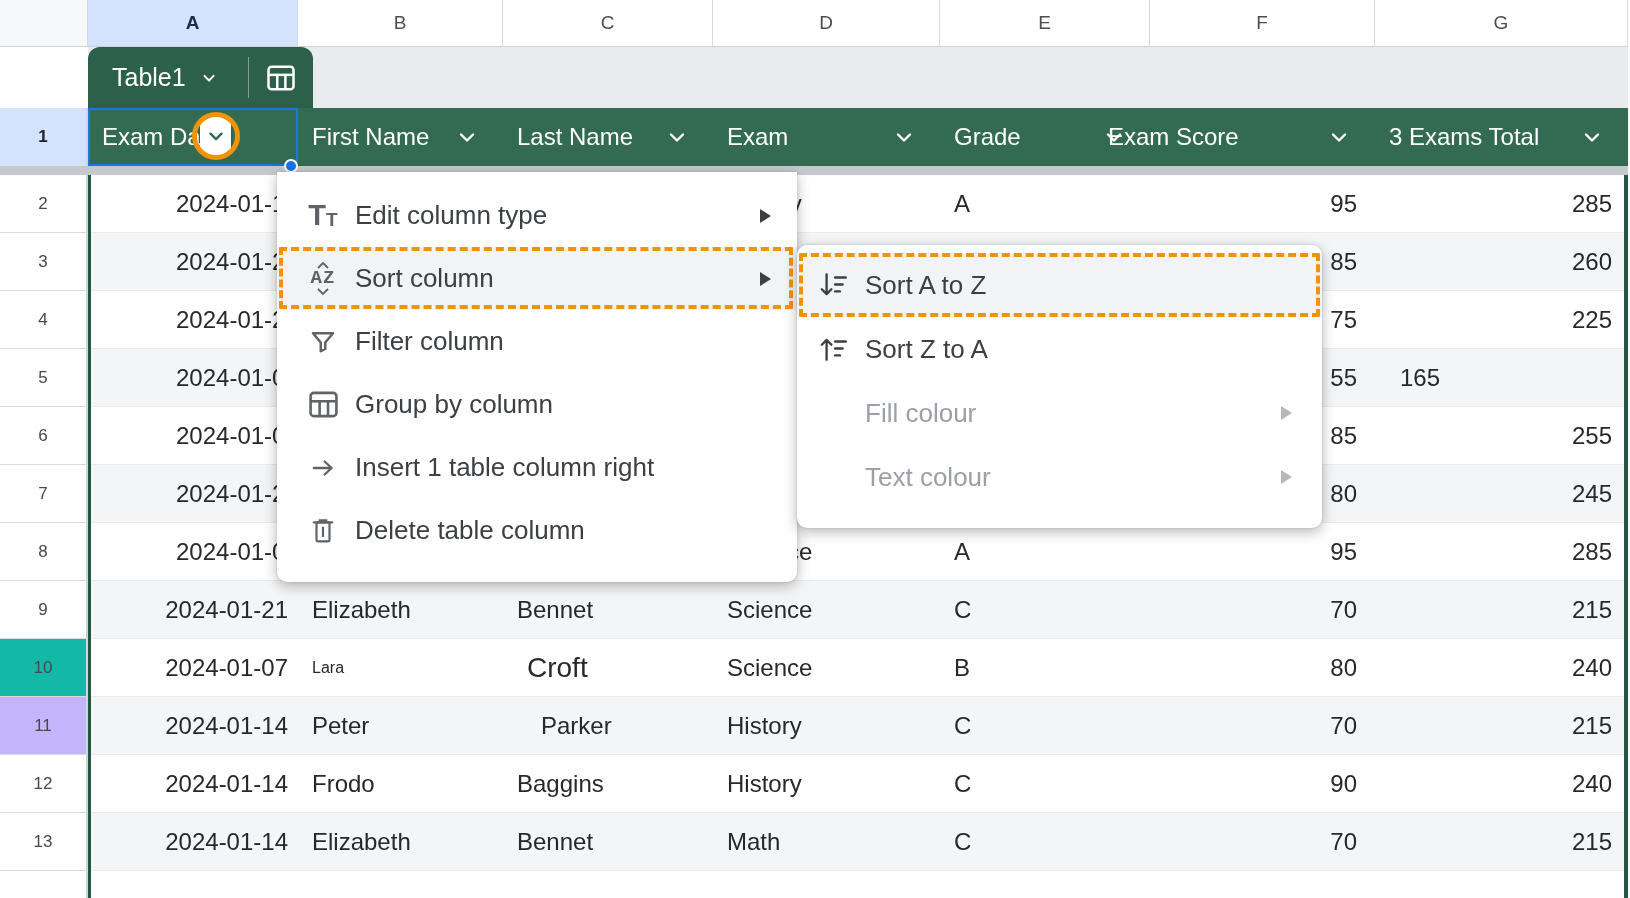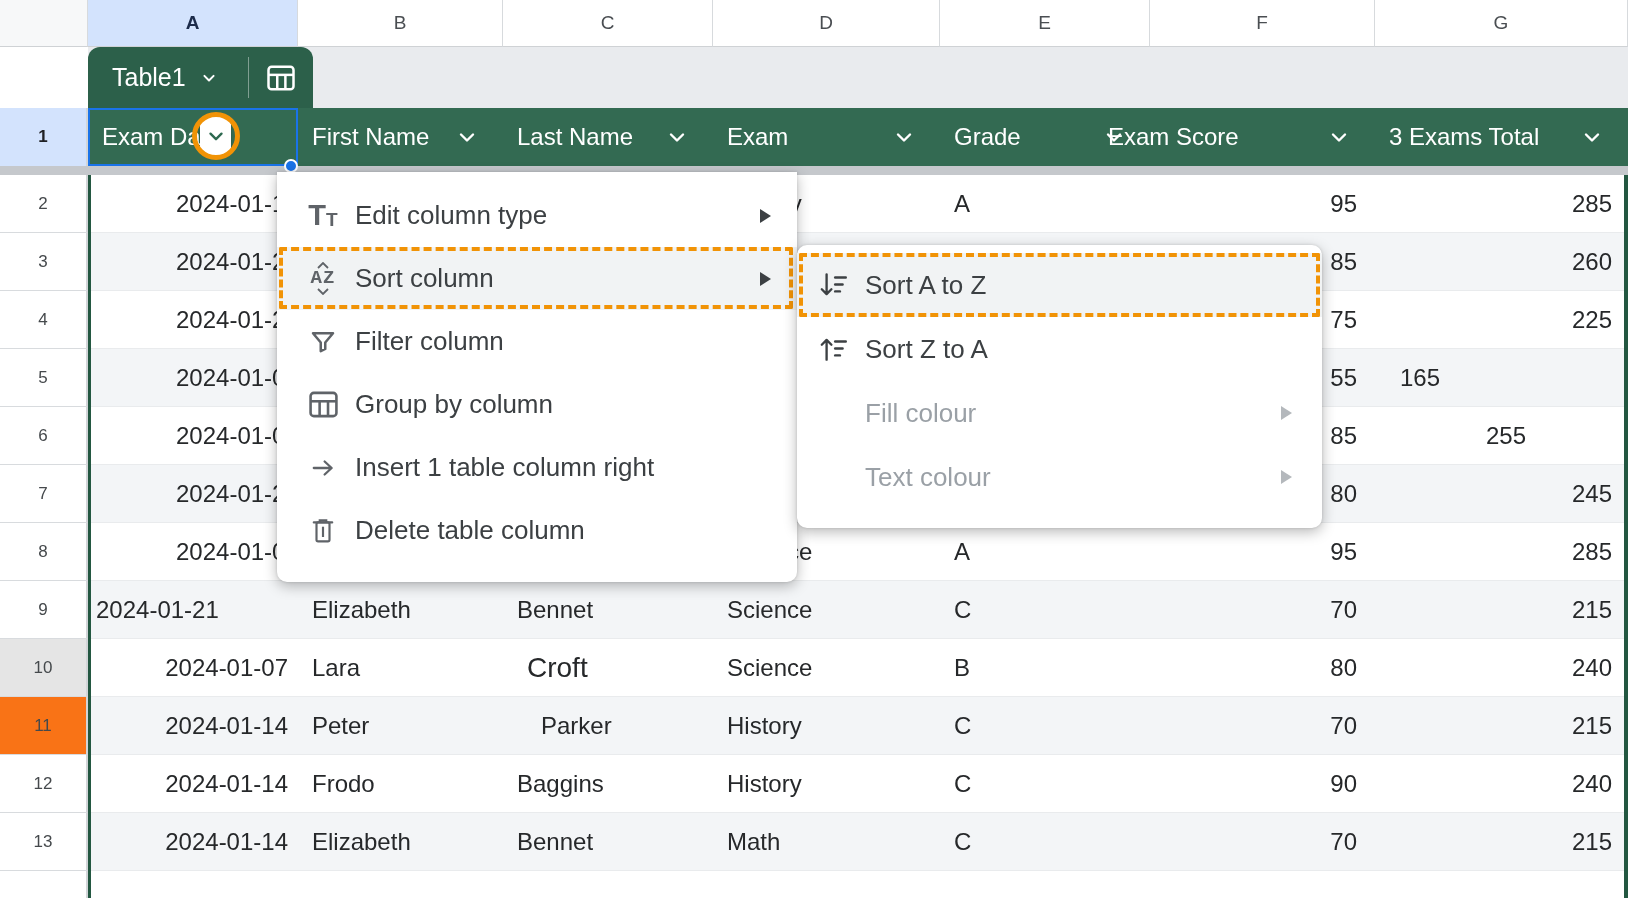--- a/index.html
+++ b/index.html
@@ -137,53 +137,53 @@
       <div style="position: absolute; box-sizing: border-box; top: 291px; height: 58px; line-height: 58px; font-size: 24px; color: rgb(38, 40, 42); white-space: nowrap; left: 1400px; width: 212px; text-align: right;">225</div>
       <div style="position: absolute; box-sizing: border-box; left: 91px; top: 349px; width: 1533px; height: 58px; border-bottom: 1px solid rgb(233, 235, 237); background: rgb(243, 245, 247);"></div>
       <div style="position: absolute; box-sizing: border-box; left: 0px; top: 349px; width: 88px; height: 58px; background: rgb(255, 255, 255); border-right: 2px solid rgb(210, 213, 216); border-bottom: 1px solid rgb(216, 219, 222); display: flex; align-items: center; justify-content: center; font-size: 17px; color: rgb(69, 73, 76);">5</div>
       <div style="position: absolute; box-sizing: border-box; top: 349px; height: 58px; line-height: 58px; font-size: 24px; color: rgb(38, 40, 42); white-space: nowrap; left: 176px;">2024-01-0</div>
       <div style="position: absolute; box-sizing: border-box; top: 349px; height: 58px; line-height: 58px; font-size: 24px; color: rgb(38, 40, 42); white-space: nowrap; left: 1180px; width: 177px; text-align: right;">55</div>
       <div style="position: absolute; box-sizing: border-box; top: 349px; height: 58px; line-height: 58px; font-size: 24px; color: rgb(38, 40, 42); white-space: nowrap; left: 1400px; width: 212px; text-align: left;">165</div>
       <div style="position: absolute; box-sizing: border-box; left: 91px; top: 407px; width: 1533px; height: 58px; border-bottom: 1px solid rgb(233, 235, 237); background: rgb(255, 255, 255);"></div>
       <div style="position: absolute; box-sizing: border-box; left: 0px; top: 407px; width: 88px; height: 58px; background: rgb(255, 255, 255); border-right: 2px solid rgb(210, 213, 216); border-bottom: 1px solid rgb(216, 219, 222); display: flex; align-items: center; justify-content: center; font-size: 17px; color: rgb(69, 73, 76);">6</div>
       <div style="position: absolute; box-sizing: border-box; top: 407px; height: 58px; line-height: 58px; font-size: 24px; color: rgb(38, 40, 42); white-space: nowrap; left: 176px;">2024-01-0</div>
       <div style="position: absolute; box-sizing: border-box; top: 407px; height: 58px; line-height: 58px; font-size: 24px; color: rgb(38, 40, 42); white-space: nowrap; left: 1180px; width: 177px; text-align: right;">85</div>
-      <div style="position: absolute; box-sizing: border-box; top: 407px; height: 58px; line-height: 58px; font-size: 24px; color: rgb(38, 40, 42); white-space: nowrap; left: 1400px; width: 212px; text-align: center;">255</div>
+      <div style="position: absolute; box-sizing: border-box; top: 407px; height: 58px; line-height: 58px; font-size: 24px; color: rgb(38, 40, 42); white-space: nowrap; left: 1400px; width: 212px; text-align: right;">255</div>
       <div style="position: absolute; box-sizing: border-box; left: 91px; top: 465px; width: 1533px; height: 58px; border-bottom: 1px solid rgb(233, 235, 237); background: rgb(243, 245, 247);"></div>
       <div style="position: absolute; box-sizing: border-box; left: 0px; top: 465px; width: 88px; height: 58px; background: rgb(255, 255, 255); border-right: 2px solid rgb(210, 213, 216); border-bottom: 1px solid rgb(216, 219, 222); display: flex; align-items: center; justify-content: center; font-size: 17px; color: rgb(69, 73, 76);">7</div>
       <div style="position: absolute; box-sizing: border-box; top: 465px; height: 58px; line-height: 58px; font-size: 24px; color: rgb(38, 40, 42); white-space: nowrap; left: 176px;">2024-01-2</div>
       <div style="position: absolute; box-sizing: border-box; top: 465px; height: 58px; line-height: 58px; font-size: 24px; color: rgb(38, 40, 42); white-space: nowrap; left: 1180px; width: 177px; text-align: right;">80</div>
       <div style="position: absolute; box-sizing: border-box; top: 465px; height: 58px; line-height: 58px; font-size: 24px; color: rgb(38, 40, 42); white-space: nowrap; left: 1400px; width: 212px; text-align: right;">245</div>
       <div style="position: absolute; box-sizing: border-box; left: 91px; top: 523px; width: 1533px; height: 58px; border-bottom: 1px solid rgb(233, 235, 237); background: rgb(255, 255, 255);"></div>
       <div style="position: absolute; box-sizing: border-box; left: 0px; top: 523px; width: 88px; height: 58px; background: rgb(255, 255, 255); border-right: 2px solid rgb(210, 213, 216); border-bottom: 1px solid rgb(216, 219, 222); display: flex; align-items: center; justify-content: center; font-size: 17px; color: rgb(69, 73, 76);">8</div>
       <div style="position: absolute; box-sizing: border-box; top: 523px; height: 58px; line-height: 58px; font-size: 24px; color: rgb(38, 40, 42); white-space: nowrap; left: 176px;">2024-01-0</div>
       <div style="position: absolute; box-sizing: border-box; top: 523px; height: 58px; line-height: 58px; font-size: 24px; color: rgb(38, 40, 42); white-space: nowrap; left: 727px;">Science</div>
       <div style="position: absolute; box-sizing: border-box; top: 523px; height: 58px; line-height: 58px; font-size: 24px; color: rgb(38, 40, 42); white-space: nowrap; left: 954px;">A</div>
       <div style="position: absolute; box-sizing: border-box; top: 523px; height: 58px; line-height: 58px; font-size: 24px; color: rgb(38, 40, 42); white-space: nowrap; left: 1180px; width: 177px; text-align: right;">95</div>
       <div style="position: absolute; box-sizing: border-box; top: 523px; height: 58px; line-height: 58px; font-size: 24px; color: rgb(38, 40, 42); white-space: nowrap; left: 1400px; width: 212px; text-align: right;">285</div>
       <div style="position: absolute; box-sizing: border-box; left: 91px; top: 581px; width: 1533px; height: 58px; border-bottom: 1px solid rgb(233, 235, 237); background: rgb(243, 245, 247);"></div>
       <div style="position: absolute; box-sizing: border-box; left: 0px; top: 581px; width: 88px; height: 58px; background: rgb(255, 255, 255); border-right: 2px solid rgb(210, 213, 216); border-bottom: 1px solid rgb(216, 219, 222); display: flex; align-items: center; justify-content: center; font-size: 17px; color: rgb(69, 73, 76);">9</div>
-      <div style="position: absolute; box-sizing: border-box; top: 581px; height: 58px; line-height: 58px; font-size: 24px; color: rgb(38, 40, 42); white-space: nowrap; left: 96px; width: 192px; text-align: left;">2024-01-21</div>
+      <div style="position: absolute; box-sizing: border-box; top: 581px; height: 58px; line-height: 58px; font-size: 24px; color: rgb(38, 40, 42); white-space: nowrap; left: 96px; width: 192px; text-align: right;">2024-01-21</div>
       <div style="position: absolute; box-sizing: border-box; top: 581px; height: 58px; line-height: 58px; font-size: 24px; color: rgb(38, 40, 42); white-space: nowrap; left: 312px;">Elizabeth</div>
       <div style="position: absolute; box-sizing: border-box; top: 581px; height: 58px; line-height: 58px; font-size: 24px; color: rgb(38, 40, 42); white-space: nowrap; left: 517px;">Bennet</div>
       <div style="position: absolute; box-sizing: border-box; top: 581px; height: 58px; line-height: 58px; font-size: 24px; color: rgb(38, 40, 42); white-space: nowrap; left: 727px;">Science</div>
       <div style="position: absolute; box-sizing: border-box; top: 581px; height: 58px; line-height: 58px; font-size: 24px; color: rgb(38, 40, 42); white-space: nowrap; left: 954px;">C</div>
       <div style="position: absolute; box-sizing: border-box; top: 581px; height: 58px; line-height: 58px; font-size: 24px; color: rgb(38, 40, 42); white-space: nowrap; left: 1180px; width: 177px; text-align: right;">70</div>
       <div style="position: absolute; box-sizing: border-box; top: 581px; height: 58px; line-height: 58px; font-size: 24px; color: rgb(38, 40, 42); white-space: nowrap; left: 1400px; width: 212px; text-align: right;">215</div>
       <div style="position: absolute; box-sizing: border-box; left: 91px; top: 639px; width: 1533px; height: 58px; border-bottom: 1px solid rgb(233, 235, 237); background: rgb(255, 255, 255);"></div>
-      <div style="position: absolute; box-sizing: border-box; left: 0px; top: 639px; width: 88px; height: 58px; background: #e5e5e5; border-right: 2px solid rgb(210, 213, 216); border-bottom: 1px solid rgb(216, 219, 222); display: flex; align-items: center; justify-content: center; font-size: 17px; color: rgb(69, 73, 76);">10</div>
+      <div style="position: absolute; box-sizing: border-box; left: 0px; top: 639px; width: 88px; height: 58px; background: #14b8a6; border-right: 2px solid rgb(210, 213, 216); border-bottom: 1px solid rgb(216, 219, 222); display: flex; align-items: center; justify-content: center; font-size: 17px; color: rgb(69, 73, 76);">10</div>
       <div style="position: absolute; box-sizing: border-box; top: 639px; height: 58px; line-height: 58px; font-size: 24px; color: rgb(38, 40, 42); white-space: nowrap; left: 96px; width: 192px; text-align: right;">2024-01-07</div>
-      <div style="position: absolute; box-sizing: border-box; top: 639px; height: 58px; line-height: 58px; font-size: 24px; color: rgb(38, 40, 42); white-space: nowrap; left: 312px;">Lara</div>
+      <div style="position: absolute; box-sizing: border-box; top: 639px; height: 58px; line-height: 58px; font-size: 16px; color: rgb(38, 40, 42); white-space: nowrap; left: 312px;">Lara</div>
       <div style="position: absolute; box-sizing: border-box; top: 639px; height: 58px; line-height: 58px; font-size: 28px; color: rgb(38, 40, 42); white-space: nowrap; left: 527px;">Croft</div>
       <div style="position: absolute; box-sizing: border-box; top: 639px; height: 58px; line-height: 58px; font-size: 24px; color: rgb(38, 40, 42); white-space: nowrap; left: 727px;">Science</div>
       <div style="position: absolute; box-sizing: border-box; top: 639px; height: 58px; line-height: 58px; font-size: 24px; color: rgb(38, 40, 42); white-space: nowrap; left: 954px;">B</div>
       <div style="position: absolute; box-sizing: border-box; top: 639px; height: 58px; line-height: 58px; font-size: 24px; color: rgb(38, 40, 42); white-space: nowrap; left: 1180px; width: 177px; text-align: right;">80</div>
       <div style="position: absolute; box-sizing: border-box; top: 639px; height: 58px; line-height: 58px; font-size: 24px; color: rgb(38, 40, 42); white-space: nowrap; left: 1400px; width: 212px; text-align: right;">240</div>
       <div style="position: absolute; box-sizing: border-box; left: 91px; top: 697px; width: 1533px; height: 58px; border-bottom: 1px solid rgb(233, 235, 237); background: rgb(243, 245, 247);"></div>
-      <div style="position: absolute; box-sizing: border-box; left: 0px; top: 697px; width: 88px; height: 58px; background: #f97316; border-right: 2px solid rgb(210, 213, 216); border-bottom: 1px solid rgb(216, 219, 222); display: flex; align-items: center; justify-content: center; font-size: 17px; color: rgb(69, 73, 76);">11</div>
+      <div style="position: absolute; box-sizing: border-box; left: 0px; top: 697px; width: 88px; height: 58px; background: #c4b5fd; border-right: 2px solid rgb(210, 213, 216); border-bottom: 1px solid rgb(216, 219, 222); display: flex; align-items: center; justify-content: center; font-size: 17px; color: rgb(69, 73, 76);">11</div>
       <div style="position: absolute; box-sizing: border-box; top: 697px; height: 58px; line-height: 58px; font-size: 24px; color: rgb(38, 40, 42); white-space: nowrap; left: 96px; width: 192px; text-align: right;">2024-01-14</div>
       <div style="position: absolute; box-sizing: border-box; top: 697px; height: 58px; line-height: 58px; font-size: 24px; color: rgb(38, 40, 42); white-space: nowrap; left: 312px;">Peter</div>
       <div style="position: absolute; box-sizing: border-box; top: 697px; height: 58px; line-height: 58px; font-size: 24px; color: rgb(38, 40, 42); white-space: nowrap; left: 517px; margin-left: 24px;">Parker</div>
       <div style="position: absolute; box-sizing: border-box; top: 697px; height: 58px; line-height: 58px; font-size: 24px; color: rgb(38, 40, 42); white-space: nowrap; left: 727px;">History</div>
       <div style="position: absolute; box-sizing: border-box; top: 697px; height: 58px; line-height: 58px; font-size: 24px; color: rgb(38, 40, 42); white-space: nowrap; left: 954px;">C</div>
       <div style="position: absolute; box-sizing: border-box; top: 697px; height: 58px; line-height: 58px; font-size: 24px; color: rgb(38, 40, 42); white-space: nowrap; left: 1180px; width: 177px; text-align: right;">70</div>
       <div style="position: absolute; box-sizing: border-box; top: 697px; height: 58px; line-height: 58px; font-size: 24px; color: rgb(38, 40, 42); white-space: nowrap; left: 1400px; width: 212px; text-align: right;">215</div>
       <div style="position: absolute; box-sizing: border-box; left: 91px; top: 755px; width: 1533px; height: 58px; border-bottom: 1px solid rgb(233, 235, 237); background: rgb(255, 255, 255);"></div>
       <div style="position: absolute; box-sizing: border-box; left: 0px; top: 755px; width: 88px; height: 58px; background: rgb(255, 255, 255); border-right: 2px solid rgb(210, 213, 216); border-bottom: 1px solid rgb(216, 219, 222); display: flex; align-items: center; justify-content: center; font-size: 17px; color: rgb(69, 73, 76);">12</div>
       <div style="position: absolute; box-sizing: border-box; top: 755px; height: 58px; line-height: 58px; font-size: 24px; color: rgb(38, 40, 42); white-space: nowrap; left: 96px; width: 192px; text-align: right;">2024-01-14</div>

